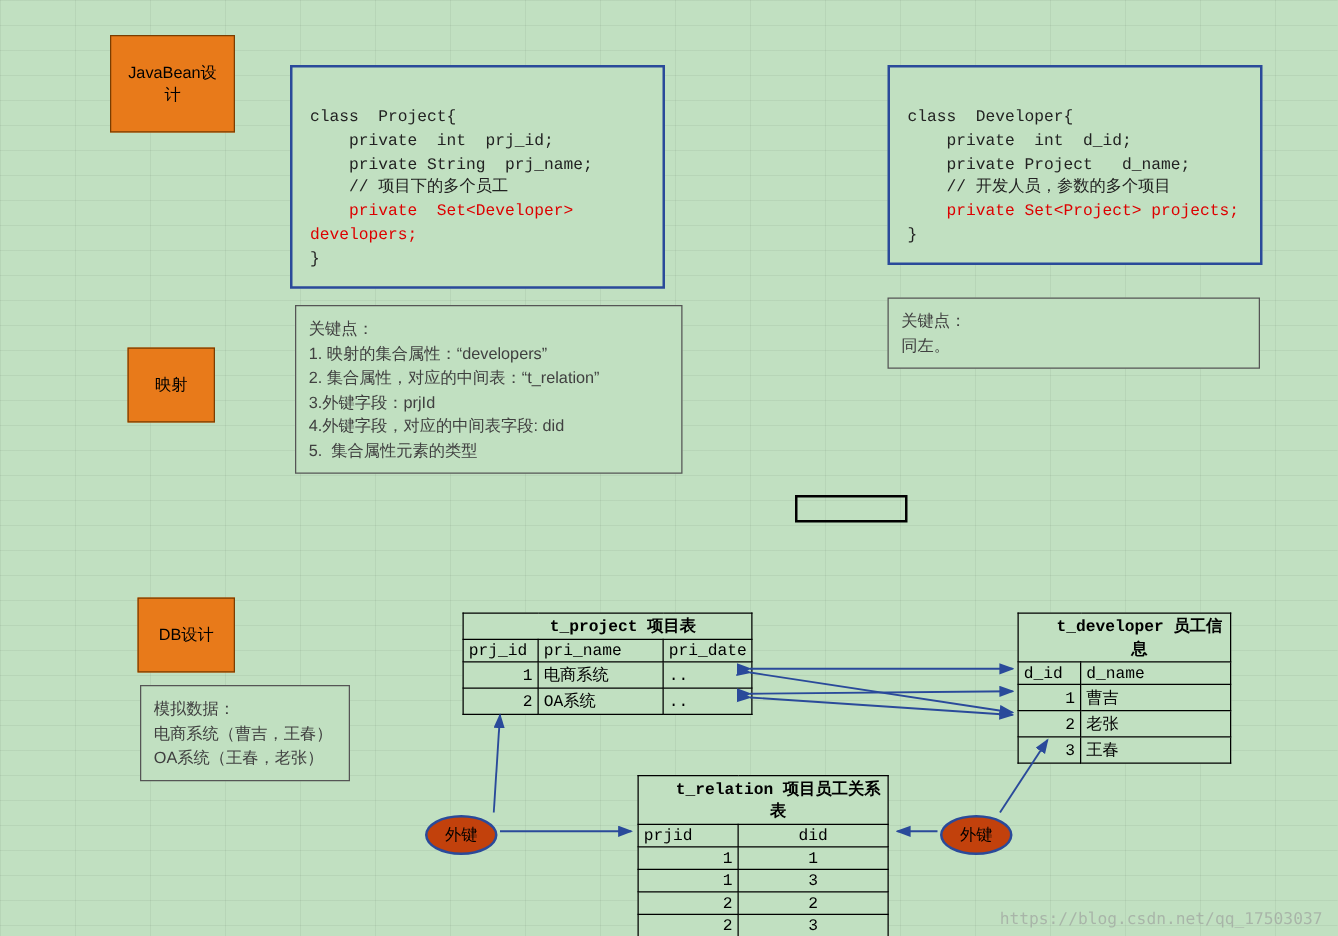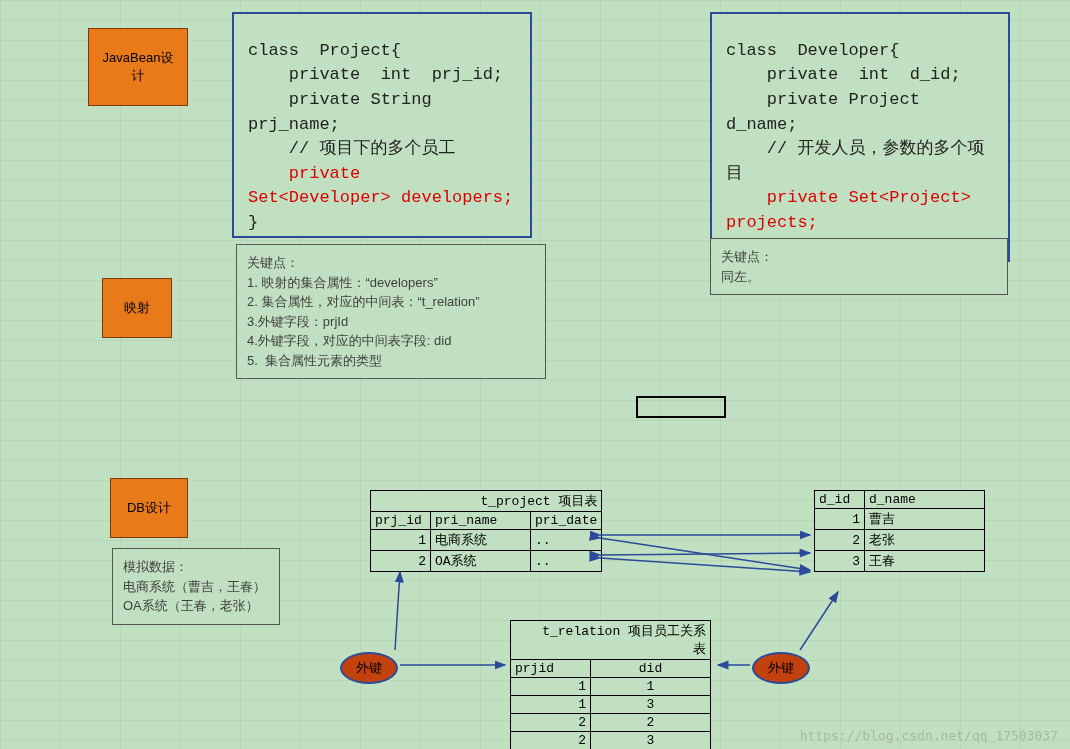--- a/index.html
+++ b/index.html
@@ -19,26 +19,27 @@
     background: #e87a1a;
     color: #000;
     border: 1px solid #7a3d00;
     padding: 20px 8px;
     font-size: 13px;
     text-align: center;
   }
   .code-box {
     background: #c1e0c1;
     border: 2px solid #2a4a9a;
-    padding: 0 14px;
+    padding: 12px 14px;
     font-family: Consolas, "Courier New", monospace;
-    font-size: 17px;
+    font-size: 13px;
     color: #222;
     line-height: 1.45;
     white-space: pre-wrap;
+    margin-top: 40px;
   }
   .code-box .red { color: #d00; }
   .note-box {
     background: #c1e0c1;
     border: 1px solid #555;
     padding: 8px 10px;
     font-size: 13px;
     color: #404040;
     line-height: 1.5;
     white-space: pre-wrap;
@@ -49,21 +50,21 @@
     border-collapse: collapse;
     font-family: "Courier New", monospace;
     font-size: 13px;
     background: #c1e0c1;
   }
   .db-table th, .db-table td {
     border: 1px solid #000;
     padding: 1px 4px;
     height: 18px;
   }
-  .db-table .title-row th { text-align: right; font-weight: normal; padding-left: 28px; }
+  .db-table .title-row th { text-align: center; font-weight: bold; padding-left: 28px; }
   .db-table .hdr-row td { font-weight: normal; }
   .db-table td.num { text-align: right; }
   .ellipse {
     border: 2px solid #2a4a9a;
     border-radius: 50%;
     text-align: center;
     display: flex;
     align-items: center;
     justify-content: center;
     font-size: 13px;
@@ -136,20 +137,23 @@
   <tr>
     <td class="num">2</td>
     <td>OA系统</td>
     <td>..</td>
   </tr>
 </tbody>
   </table>
 
 <table class="db-table" style="left:814px; top:490px;">
   <tbody>
+      <tr class="title-row">
+        <th colspan="2">t_developer 员工信息</th>
+      </tr>
   <tr class="hdr-row">
     <td style="width:50px;">d_id</td>
     <td style="width:120px;">d_name</td>
   </tr>
   <tr>
     <td class="num">1</td>
     <td>曹吉</td>
   </tr>
   <tr>
     <td class="num">2</td>

